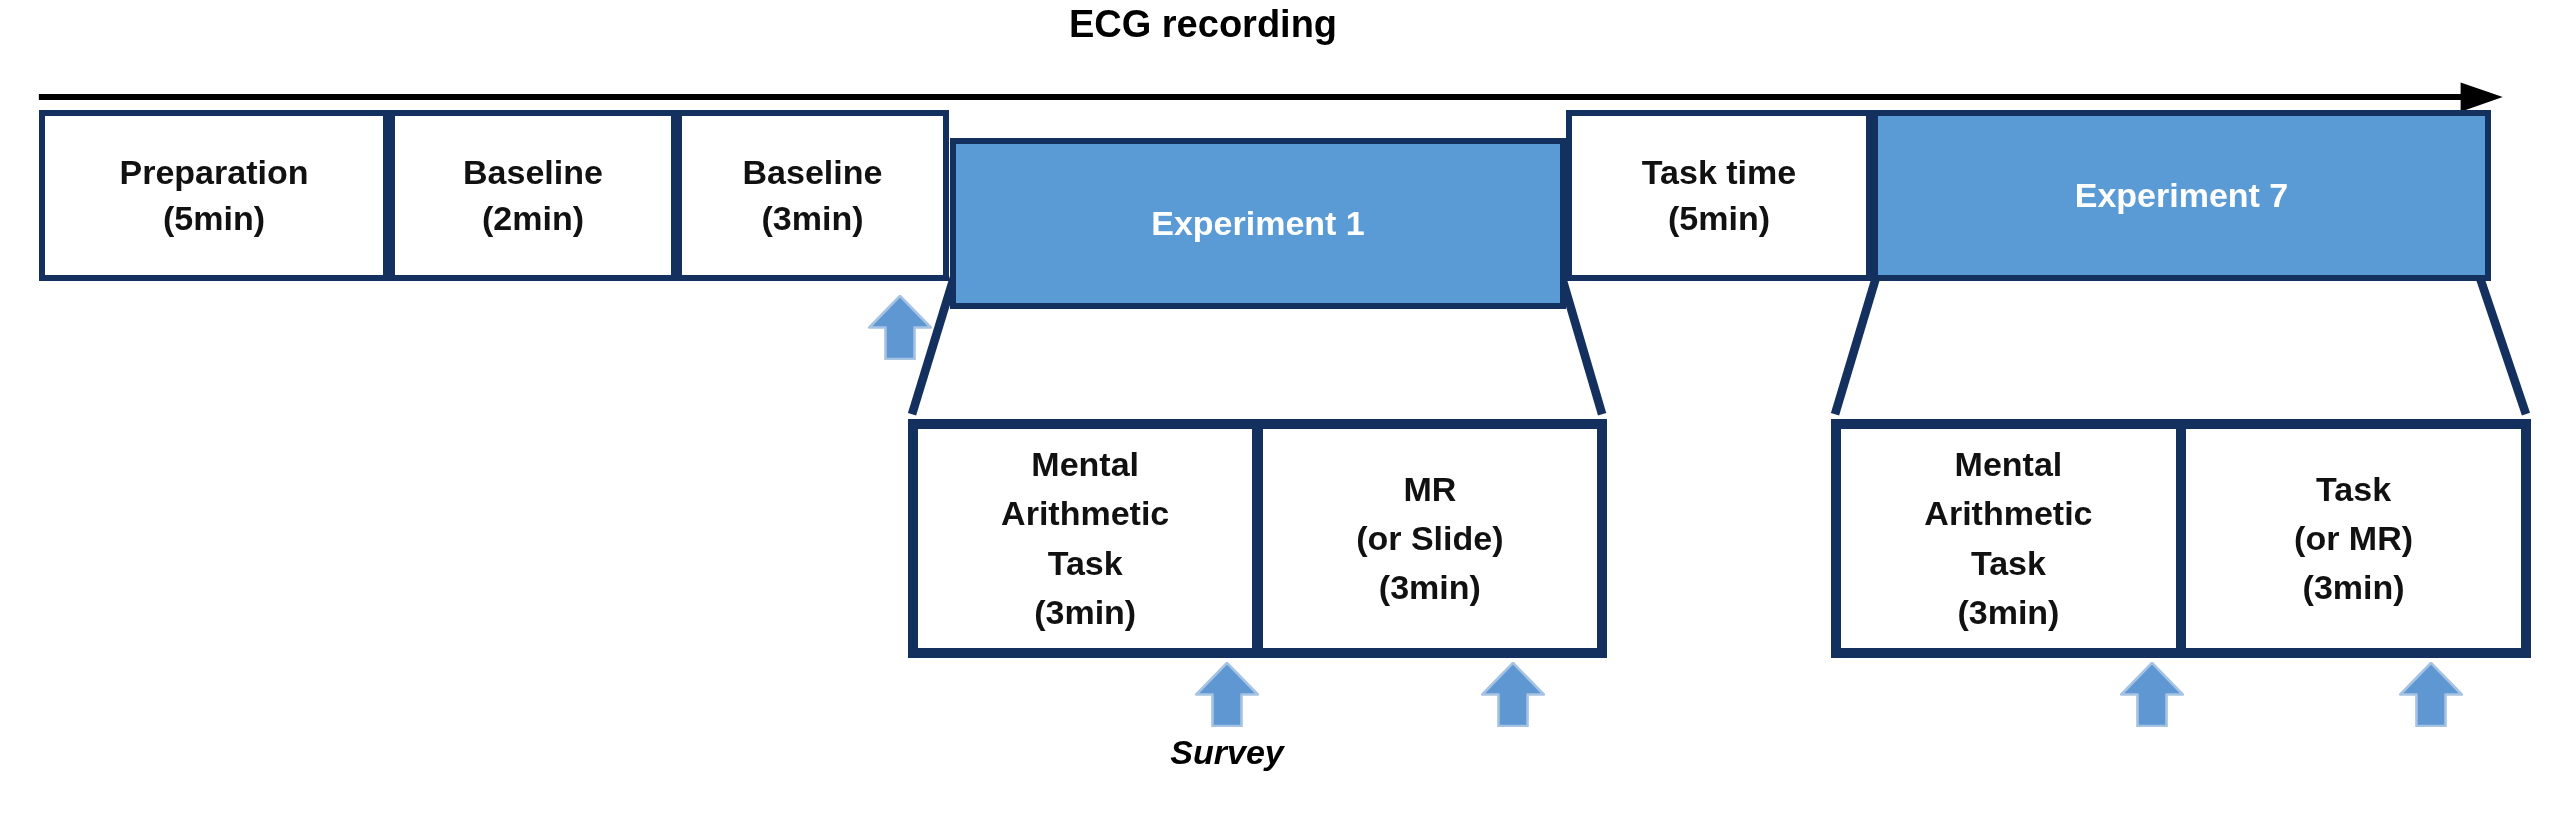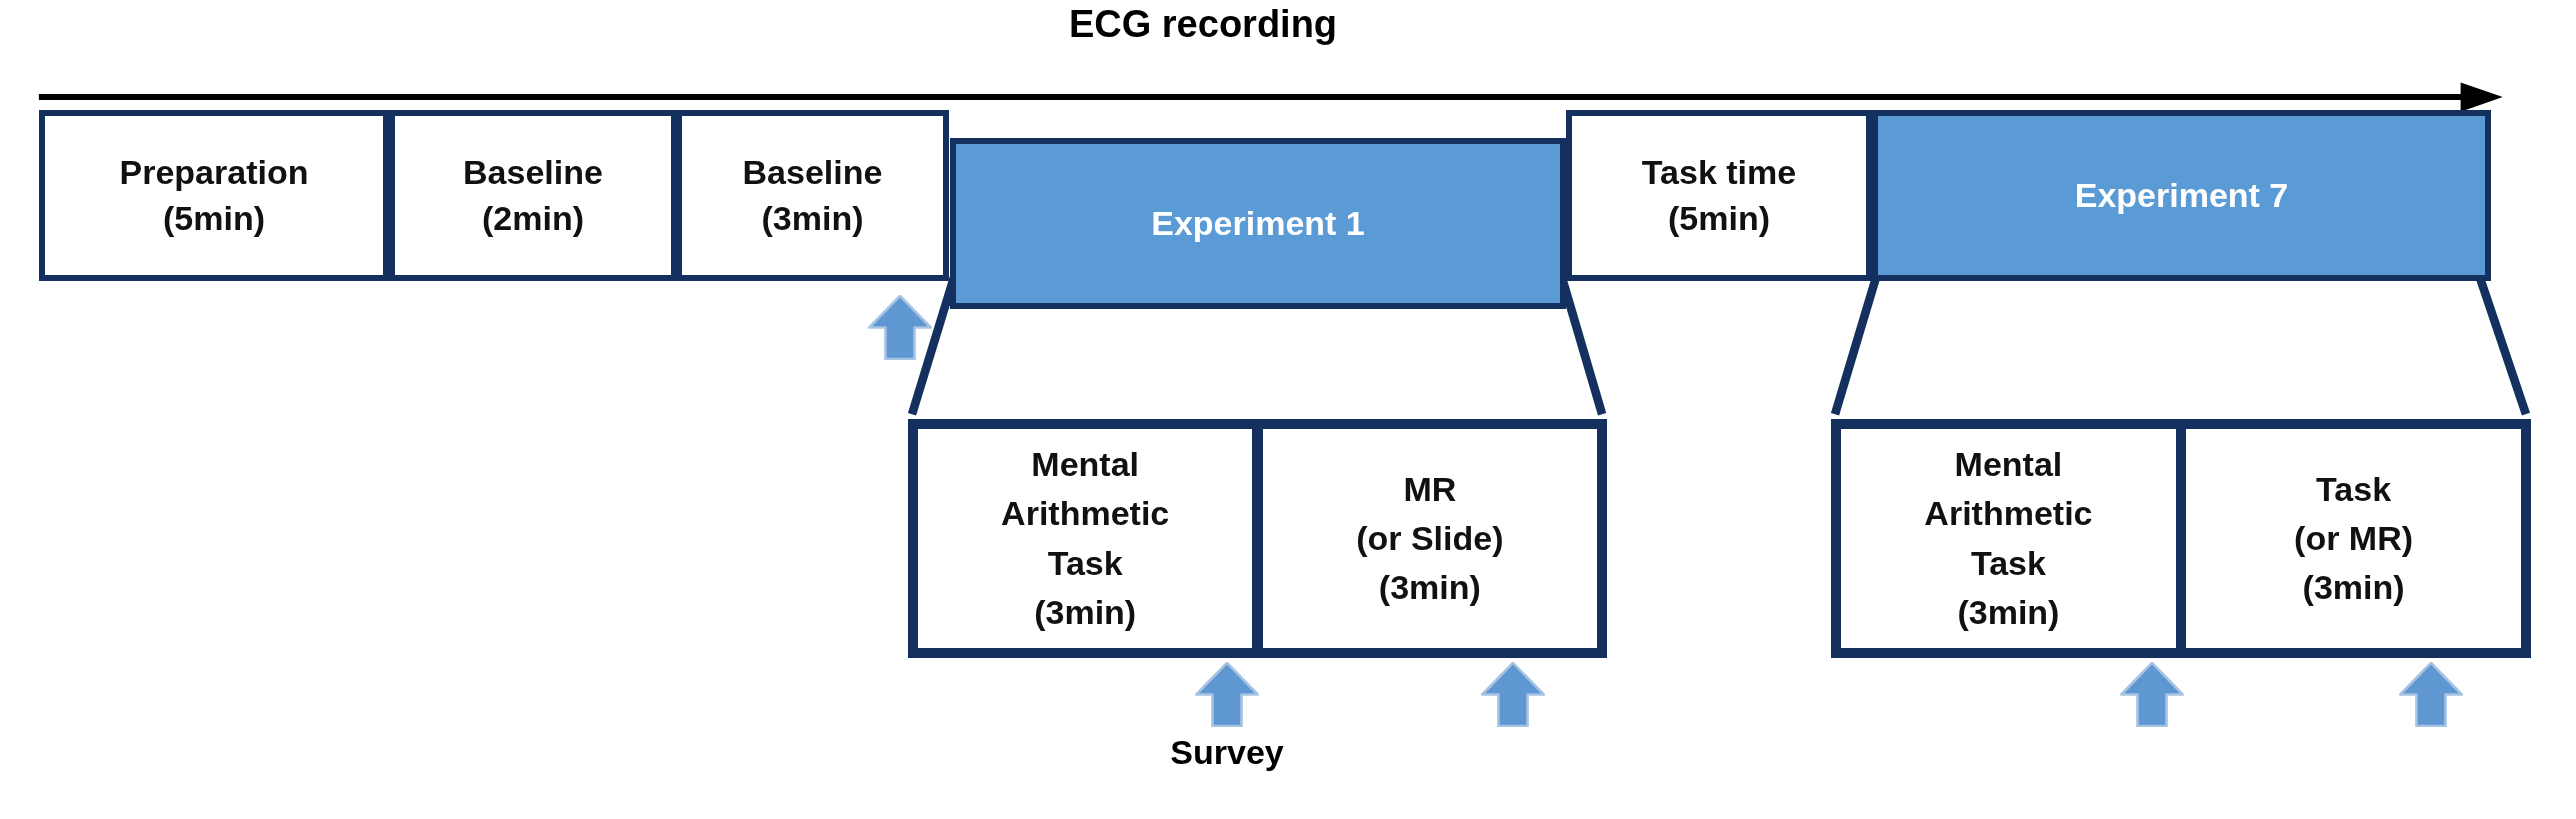--- a/index.html
+++ b/index.html
@@ -45,21 +45,21 @@
     white-space:pre-line;
   }
   .detail-divider{flex:0 0 10.3px;background:var(--navy);}
   .up-arrow{width:64px;height:65px;}
   .up-arrow polygon{
     fill:var(--arrow-fill);stroke:var(--arrow-stroke);
     stroke-width:3;stroke-linejoin:round;
   }
   .survey{
     left:1227px;top:733px;transform:translateX(-50%);
-    font-size:34px;font-weight:600;color:var(--ink);white-space:nowrap;
+    font-size:34px;font-weight:600;color:var(--ink);white-space:nowrap;font-style:italic;
   }
 </style>
 </head>
 <body>
 
 <svg id="lines" class="abs" viewBox="0 0 2997 953" xmlns="http://www.w3.org/2000/svg" aria-hidden="true">
   <g>
     <line class="ecg-line" x1="45" y1="113" x2="2872" y2="113"></line>
     <polygon class="ecg-head" points="2863,96 2912,113 2863,130"></polygon>
   </g>

